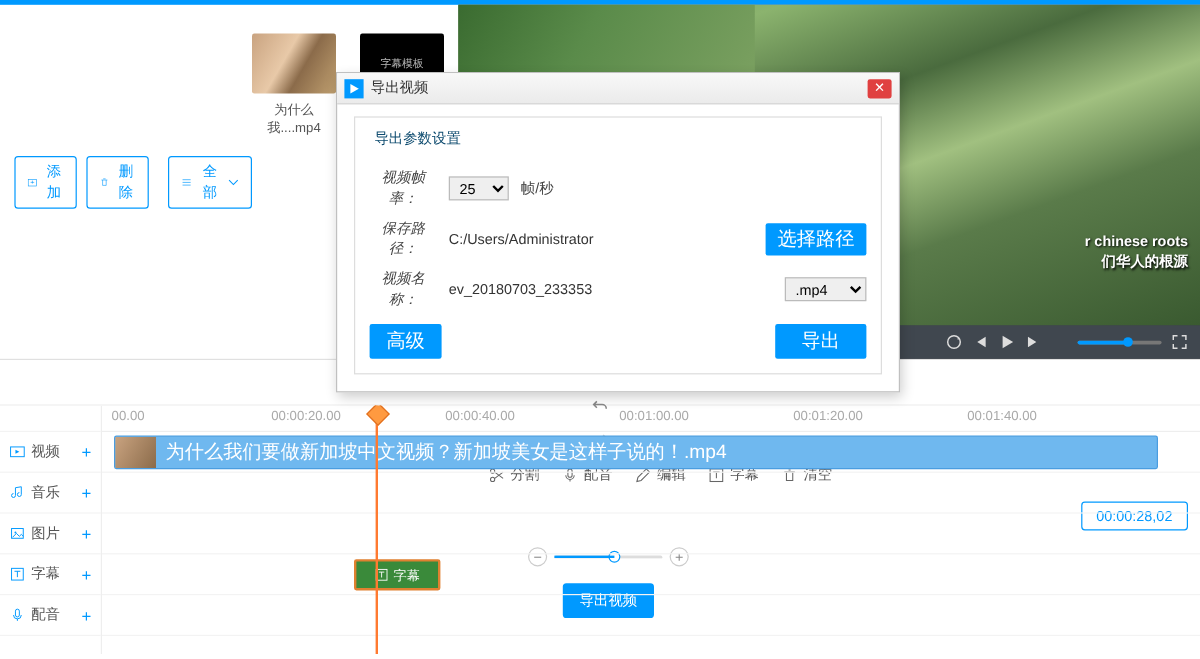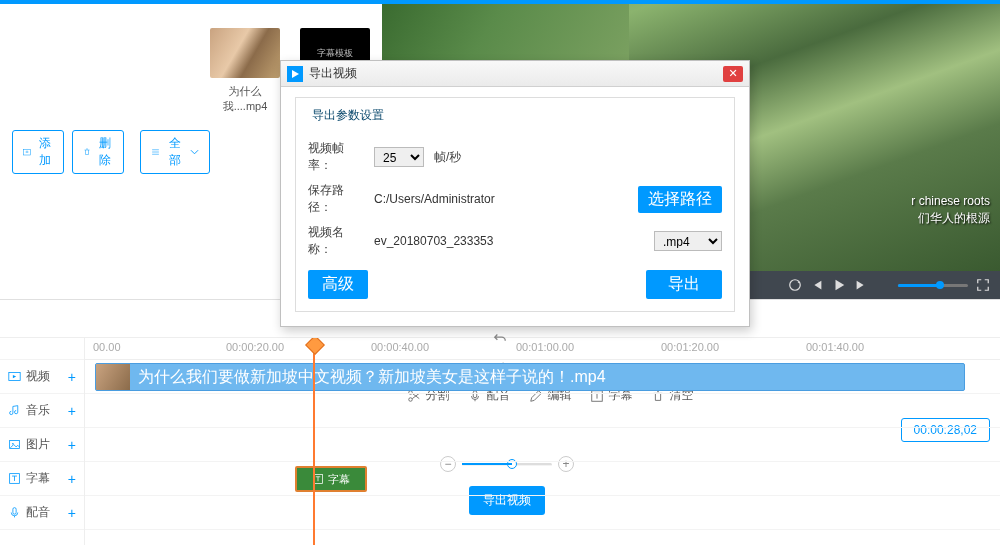--- a/index.html
+++ b/index.html
@@ -27,39 +27,39 @@
   .thumbs { display: flex; gap: 20px; margin-top: 14px; }
   .thumb { width: 70px; text-align: center; font-size: 11px; color: #555; }
   .thumb-box { width: 70px; height: 50px; background: #ddd; border-radius: 2px; margin-bottom: 6px; display: flex; align-items: center; justify-content: center; overflow: hidden; position: relative; }
   .thumb-box.img1 { background: linear-gradient(120deg,#c9a380 0%,#e8c9a8 40%,#8b6b4a 60%,#c0a070 100%); }
   .thumb-box.txt { background:#000000; color:#bbb; font-size:9px; }
   
   
   .preview { flex: 1; background: #3b4045; display: flex; flex-direction: column; }
   .preview-video { flex: 1; position: relative; background: linear-gradient(160deg,#6b9b5e 0%,#8bb36e 20%,#4a6b3e 40%,#a1c080 55%,#5a7b4a 70%,#3a5a30 100%); }
   .preview-video::before { content:""; position:absolute; left:0; top:0; width:40%; height:100%; background: linear-gradient(120deg,#3a6b30 0%,#5a8b4a 30%,#7aa060 70%,#4a6a3a 100%); }
-  .subtitle-overlay { position:absolute; bottom:44px; right:10px; color:#fff; text-shadow:1px 1px 2px #000; font-size:12px; line-height:1.4; text-align:right; white-space:pre-line; }
+  .subtitle-overlay { position:absolute; bottom:44px; right:10px; color:#fff; text-shadow:1px 1px 2px #000; font-size:12px; line-height:1.4; text-align:right; white-space:pre-line;font-weight:bold; }
   .preview-ctrl { height: 28px; background: #40474f; display: flex; align-items: center; padding: 0 10px; gap: 8px; color: #ccc; font-size: 11px; }
   .pc-icon { width:14px; height:14px; display:inline-flex; align-items:center; justify-content:center; cursor:pointer; }
   .pc-icon svg { width:14px; height:14px; fill:#ddd; }
   .vol-track { width: 70px; height: 3px; background:#777; position:relative; border-radius:2px; }
   .vol-track::after { content:""; position:absolute; left:0; top:0; height:100%; width:60%; background:#0099ff; border-radius:2px; }
   .vol-thumb { position:absolute; left:60%; top:50%; width:8px; height:8px; background:#0099ff; border-radius:50%; transform:translate(-50%,-50%); }
   
   
   .dialog { position: absolute; left: 280px; top: 60px; width: 470px; background: #fff; border: 1px solid #c0c0c0; box-shadow: 2px 4px 10px rgba(0,0,0,0.2); z-index: 10; }
   .dlg-title { height: 26px; background: linear-gradient(#f8f8f8,#ebebeb); border-bottom:1px solid #d0d0d0; display:flex; align-items:center; padding:0 6px; font-size:12px; }
   .dlg-title .ico { width:16px; height:16px; background:#0099ff; margin-right:6px; display:inline-flex; align-items:center; justify-content:center; }
   .dlg-title .ico::after { content:""; border-left:7px solid #fff; border-top:4px solid transparent; border-bottom:4px solid transparent; margin-left:1px; }
   .dlg-close { margin-left:auto; width:20px; height:16px; background:#e04040; color:#fff; display:flex; align-items:center; justify-content:center; font-size:11px; cursor:pointer; border-radius:2px; }
   .dlg-body { padding: 10px 14px 14px; }
   .fieldset { border:1px solid #ddd; padding: 10px 12px 12px; }
   .fs-legend { font-size:12px; color:#0c4a6e; margin:-18px 0 8px 0; background:#fff; display:inline-block; padding:0 4px; }
   .frow { display:flex; align-items:center; gap:10px; margin: 8px 0; font-size:12px; color:#444; }
-  .frow label { width:56px; text-align:left; }
+  .frow label { width:56px; text-align:center;font-style:italic; }
   .sel { border:1px solid #bbb; padding:2px 4px; height:20px; font-size:12px; }
   .txtval { flex:1; color:#333; }
   .btn-blue { background:#0099ff; color:#fff; border:none; padding:4px 14px; border-radius:2px; font-size:16px; cursor:pointer; }
   .btn-blue.sm { padding:3px 10px; }
   .frow-actions { display:flex; justify-content:space-between; margin-top:12px; }
   
   
   .arrow { position:absolute; z-index:9; pointer-events:none; }
   
   

